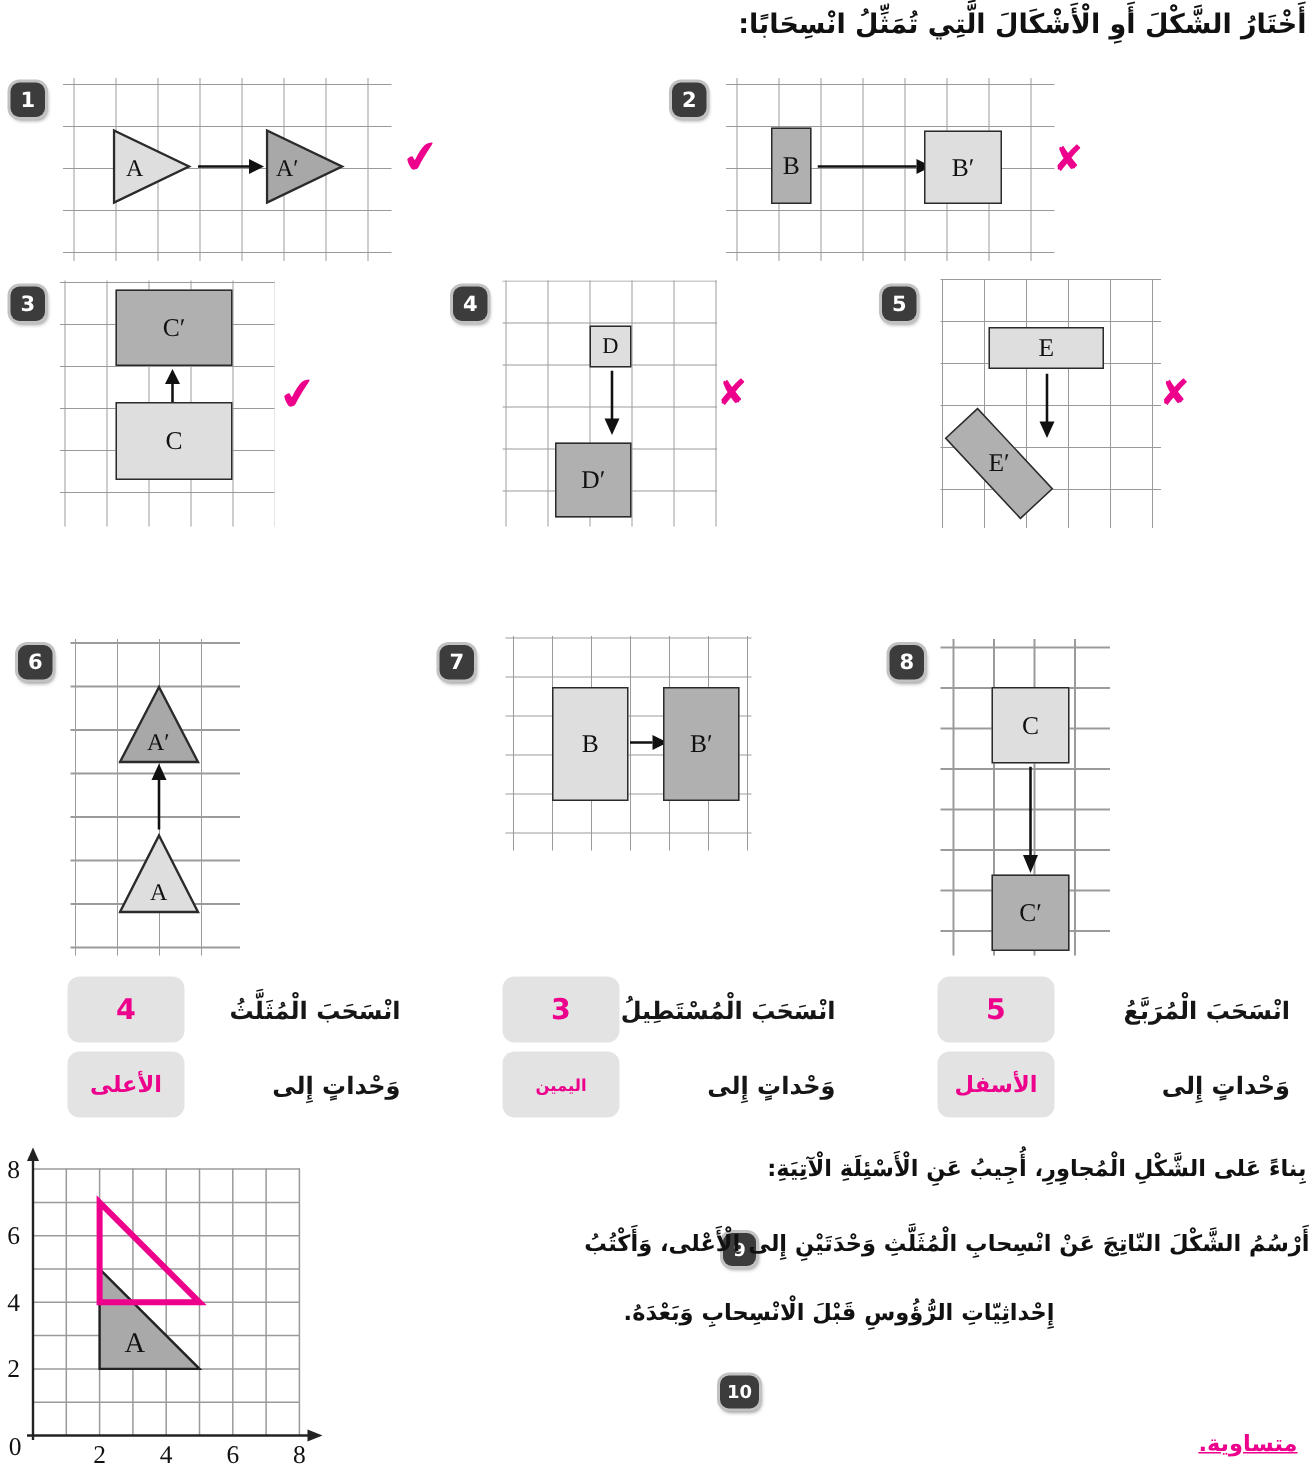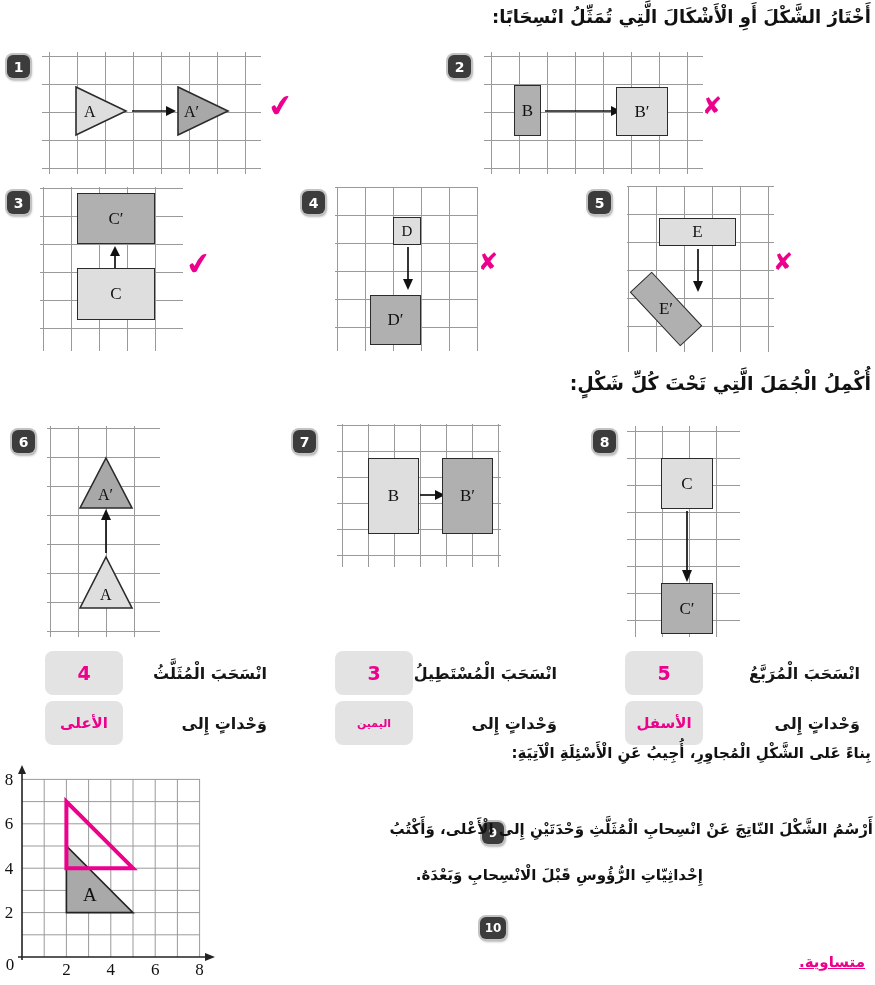--- a/index.html
+++ b/index.html
@@ -112,21 +112,20 @@
   </div>
   <svg class="shape" style="left:690px;top:249px;" width="16" height="44">
     <line class="al" x1="8" y1="0" x2="8" y2="33"></line>
     <polygon class="ah" points="8,43 3,32 13,32"></polygon>
   </svg>
   <div class="rshape dark" style="left:629px;top:294px;width:74px;height:30px;transform:rotate(47deg);">
     <span style="transform:rotate(-47deg);">E′</span>
   </div>
   <span class="mark cross" style="left:773px;top:248px;">✘</span>
 
-  <div class="h" style="right:4px;top:372px;font-size:19px;">أُكْمِلُ الْجُمَلَ الَّتِي تَحْتَ كُلِّ شَكْلٍ:</div>
 
   <div class="badge" style="left:12px;top:430px;">6</div>
   <div class="grid" style="left:47px;top:426px;width:113px;height:211px;background-size:28px 29px;background-position:3px 2px;"></div>
   <svg class="shape" style="left:79px;top:456px;" width="56" height="55">
     <polygon class="pd" points="27,2 53,52 1,52"></polygon>
     <text class="slabel" x="19" y="44">A′</text>
   </svg>
   <svg class="shape" style="left:98px;top:509px;" width="16" height="46">
     <line class="al" x1="8" y1="44" x2="8" y2="9"></line>
     <polygon class="ah" points="8,0 3,11 13,11"></polygon>
@@ -179,21 +178,21 @@
   </div>
   <div class="sline" style="left:625px;top:650px;width:235px;">
     <span class="stext">انْسَحَبَ الْمُرَبَّعُ</span>
     <span class="abox">5</span>
   </div>
   <div class="sline" style="left:625px;top:700px;width:235px;">
     <span class="stext">وَحْداتٍ إِلى</span>
     <span class="abox" style="font-size:15px;">الأسفل</span>
   </div>
 
-  <div class="h" style="right:4px;top:744px;font-size:15px;text-align:center;">بِناءً عَلى الشَّكْلِ الْمُجاوِرِ، أُجِيبُ عَنِ الْأَسْئِلَةِ الْآتِيَةِ:</div>
+  <div class="h" style="right:4px;top:770px;font-size:15px;text-align:center;">بِناءً عَلى الشَّكْلِ الْمُجاوِرِ، أُجِيبُ عَنِ الْأَسْئِلَةِ الْآتِيَةِ:</div>
 
   <div class="badge" style="left:482px;top:822px;width:22px;height:22px;font-size:12px;">9</div>
   <div class="q" style="right:2px;top:820px;">أَرْسُمُ الشَّكْلَ النّاتِجَ عَنْ انْسِحابِ الْمُثَلَّثِ وَحْدَتَيْنِ إِلى الْأَعْلى، وَأَكْتُبُ</div>
   <div class="q" style="right:172px;top:866px;">إِحْداثِيّاتِ الرُّؤُوسِ قَبْلَ الْانْسِحابِ وَبَعْدَهُ.</div>
 
   <div class="badge" style="left:480px;top:917px;width:26px;height:22px;font-size:12px;text-align:center;">10</div>
   <div class="ans" style="right:10px;top:953px;">متساوية.</div>
 
   <svg class="shape" style="left:2px;top:762px;" width="228" height="222">
 

